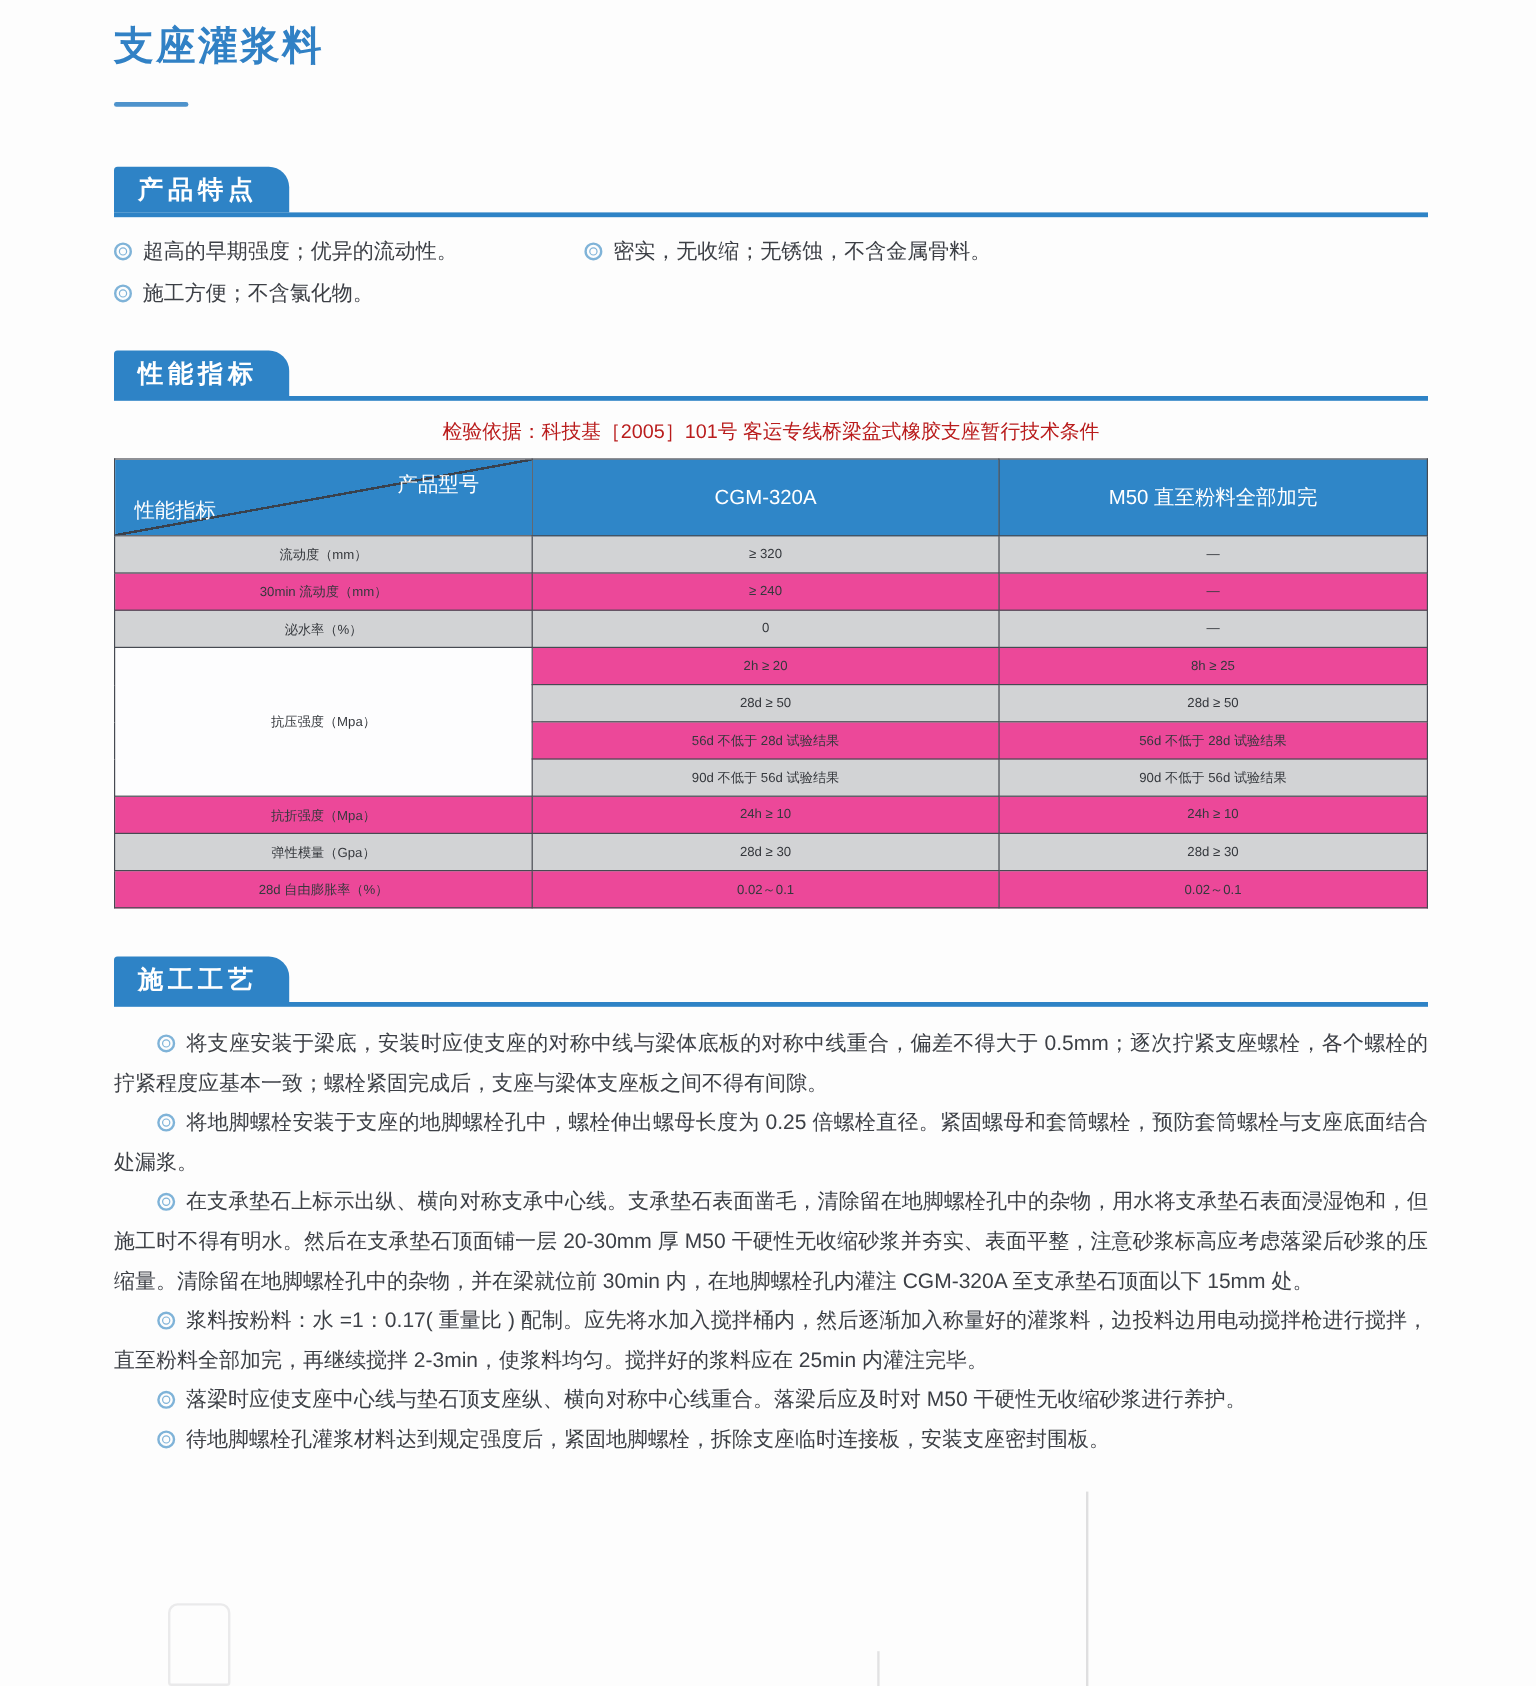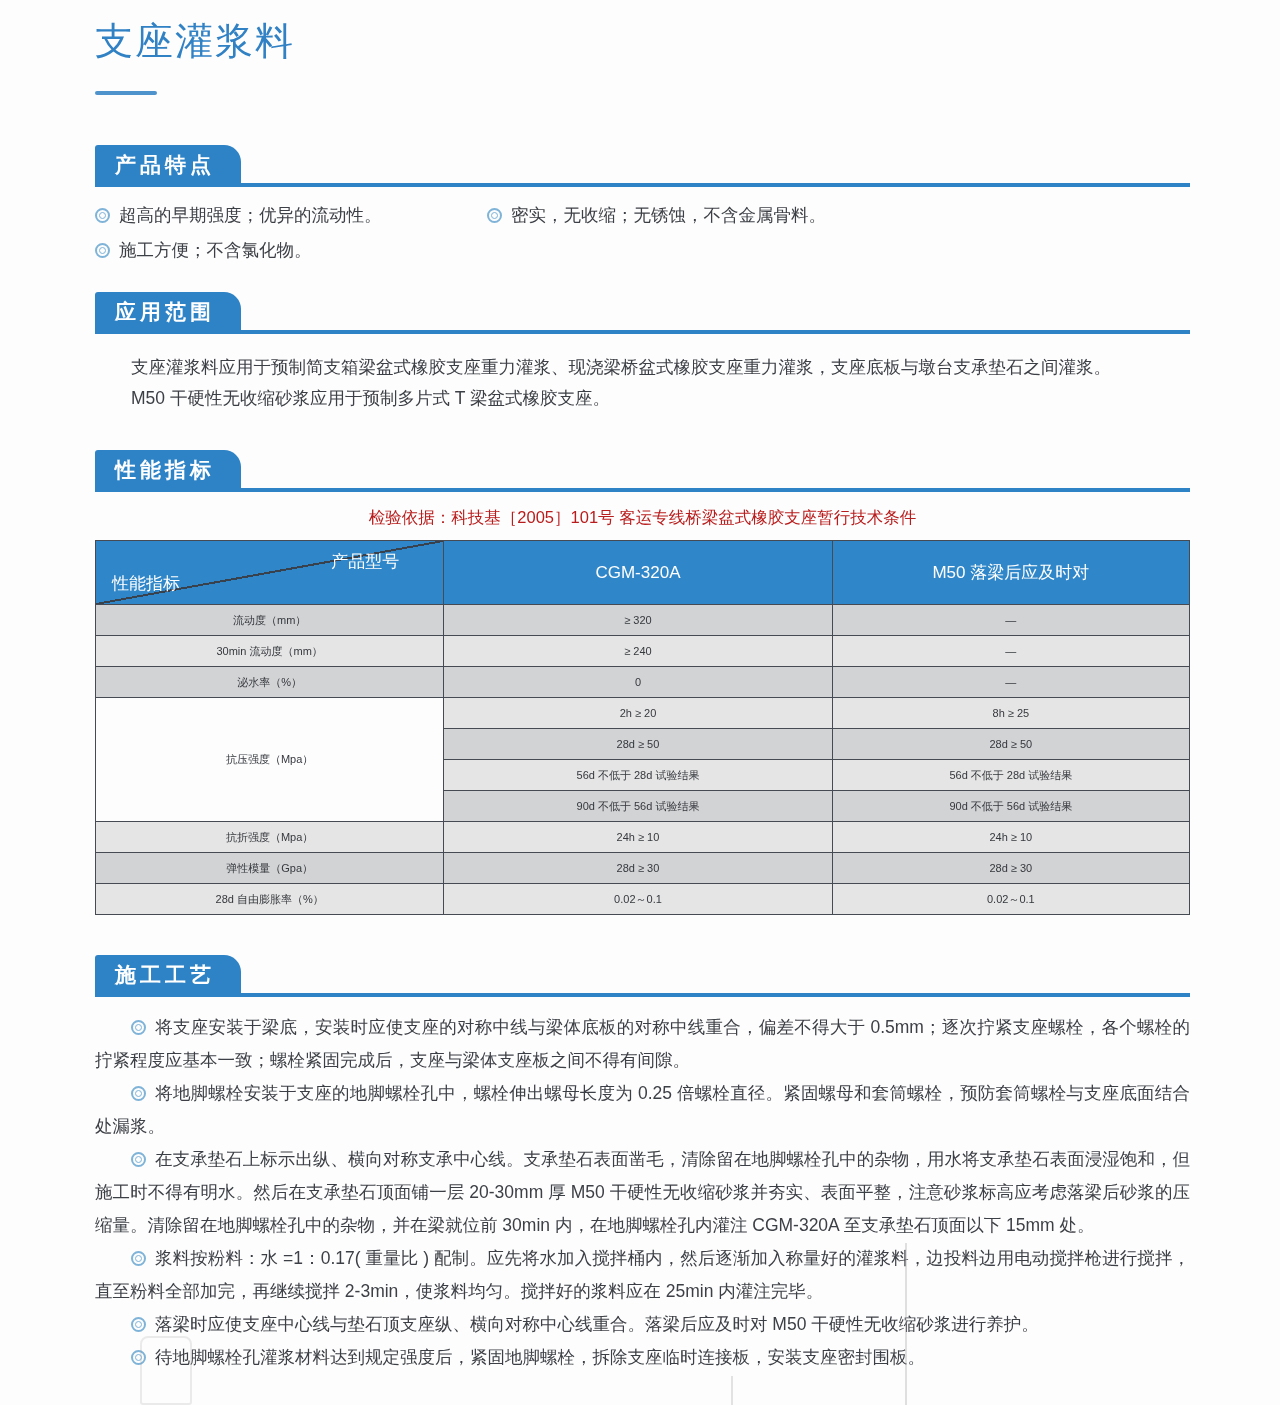--- a/index.html
+++ b/index.html
@@ -7,21 +7,21 @@
   body { background:#e9e9e9; }
   .page {
     position:relative; width:1280px; height:1405px; margin:0 auto;
     background:#fdfdfd; overflow:hidden;
     font-family:"Liberation Sans","DejaVu Sans",sans-serif;
     color:#3c3f45;
   }
   .content { padding:16px 90px 0 95px; }
 
   
-  .page-title { margin:0; font-size:38px; font-weight:normal; color:#3181c5; letter-spacing:2px; }
+  .page-title { margin:0; font-size:33px; font-weight:bold; color:#3181c5; letter-spacing:2px; }
   .title-rule { width:62px; height:4px; background:#4e93cc; margin-top:24px; border-radius:2px; }
 
   
   .sec-head { line-height:0; }
   .badge {
     display:inline-block; background:#2e83c6; color:#ffffff;
     font-size:21px; font-weight:bold; letter-spacing:4px; line-height:1;
     padding:9px 26px 8px 20px; border-radius:3px 17px 0 0;
   }
   .sec-rule { height:4px; background:#2e83c6; }
@@ -46,21 +46,21 @@
   .app-text p { margin:0; }
 
   
   .sec-perf { margin-top:36px; }
   .note { margin-top:15px; text-align:center; font-size:16.5px; color:#b91c1c; }
   table.perf { margin-top:11px; border-collapse:collapse; width:100%; table-layout:fixed; }
   table.perf th, table.perf td { border:1px solid #464a52; text-align:center; padding:0 4px; }
   table.perf thead th { background:#2f86c8; color:#fff; font-weight:normal; font-size:17px; height:64px; }
   table.perf tbody td { height:31px; font-size:11px; color:#35383d; }
   tr.g td { background:#d2d3d5; }
-  tr.w td { background:#e5e5e5; }
+  tr.w td { background:#ec4899; }
   td.lab-span { background:#fdfdfe !important; }
   .corner-cell { position:relative; padding:0 !important; }
   .corner-diag {
     position:absolute; left:0; top:0; right:0; bottom:0;
     background:linear-gradient(to bottom right,
       transparent calc(50% - 1px), #39414d calc(50% - 1px),
       #39414d calc(50% + 1px), transparent calc(50% + 1px));
   }
   .corner-top { position:absolute; top:9px; right:44px; }
   .corner-bottom { position:absolute; bottom:9px; left:16px; }
@@ -92,30 +92,20 @@
         <div class="badge">产品特点</div>
         <div class="sec-rule"></div>
       </div>
       <div class="features">
         <div class="feat"><span class="ring"></span><span>超高的早期强度；优异的流动性。</span></div>
         <div class="feat"><span class="ring"></span><span>密实，无收缩；无锈蚀，不含金属骨料。</span></div>
         <div class="feat"><span class="ring"></span><span>施工方便；不含氯化物。</span></div>
       </div>
     </section>
 
-    <section class="sec-app">
-      <div class="sec-head">
-        <div class="badge">应用范围</div>
-        <div class="sec-rule"></div>
-      </div>
-      <div class="app-text">
-        <p>支座灌浆料应用于预制简支箱梁盆式橡胶支座重力灌浆、现浇梁桥盆式橡胶支座重力灌浆，支座底板与墩台支承垫石之间灌浆。</p>
-        <p>M50 干硬性无收缩砂浆应用于预制多片式 T 梁盆式橡胶支座。</p>
-      </div>
-    </section>
 
     <section class="sec-perf">
       <div class="sec-head">
         <div class="badge">性能指标</div>
         <div class="sec-rule"></div>
       </div>
       <div class="note">检验依据：科技基［2005］101号 客运专线桥梁盆式橡胶支座暂行技术条件</div>
 
       <table class="perf">
         <colgroup>
@@ -124,21 +114,21 @@
             <col style="width:356px">
           </colgroup>
         <thead>
           <tr>
             <th class="corner-cell">
               <div class="corner-diag"></div>
               <span class="corner-top">产品型号</span>
               <span class="corner-bottom">性能指标</span>
             </th>
             <th>CGM-320A</th>
-            <th>M50 落梁后应及时对</th>
+            <th>M50 直至粉料全部加完</th>
           </tr>
         </thead>
         <tbody>
           <tr class="g">
             <td>流动度（mm）</td>
             <td>≥ 320</td>
             <td>—</td>
           </tr>
           <tr class="w">
             <td>30min 流动度（mm）</td>

